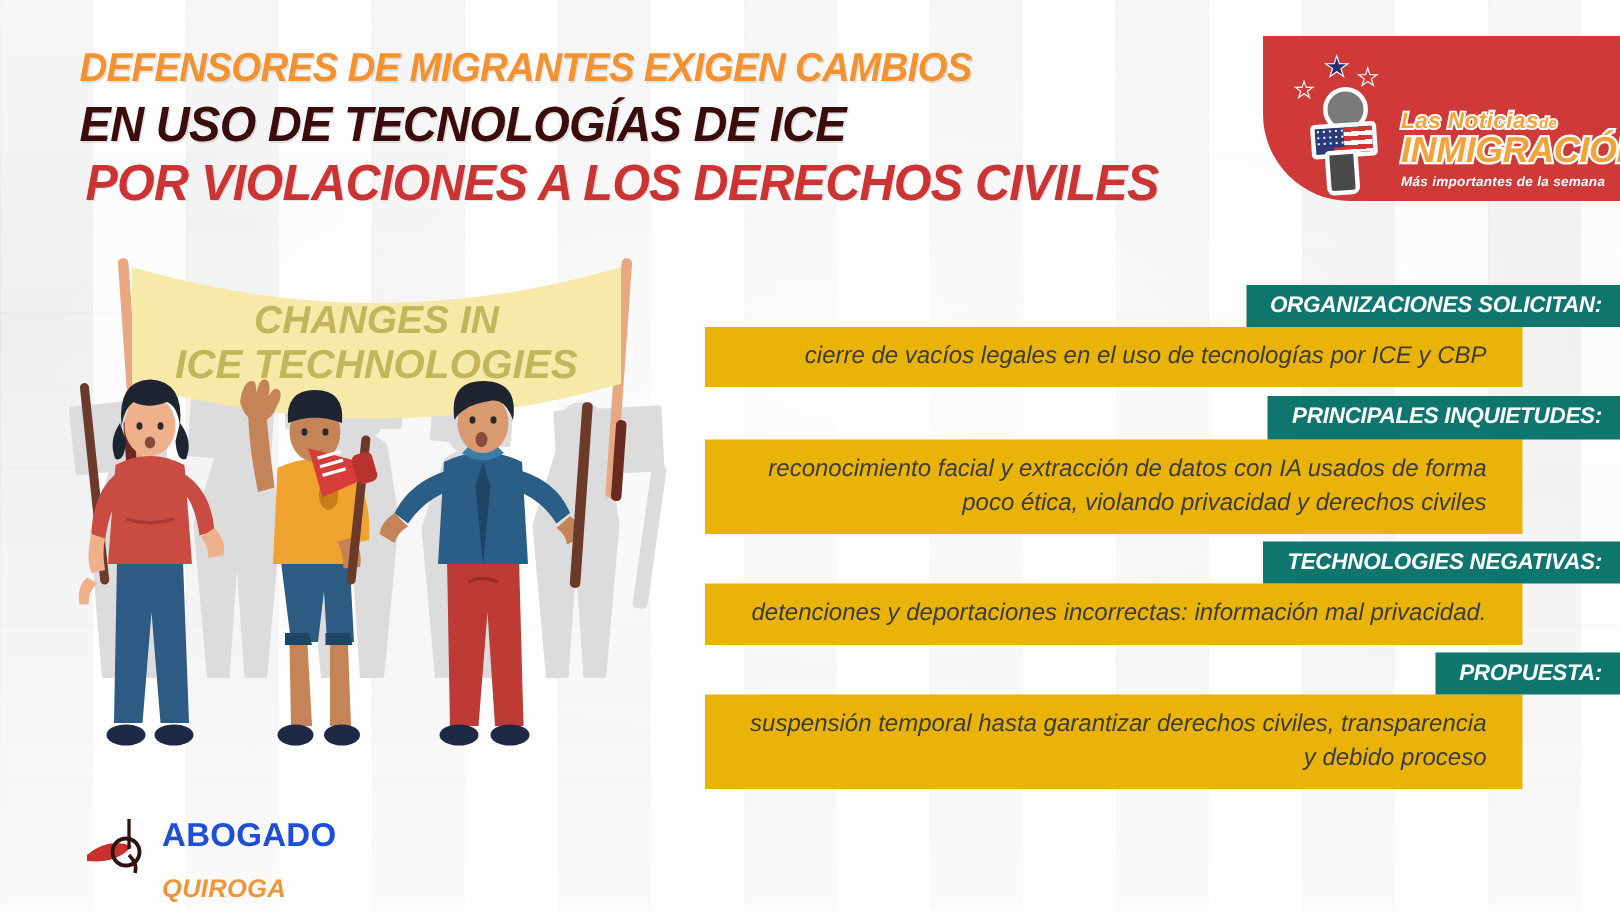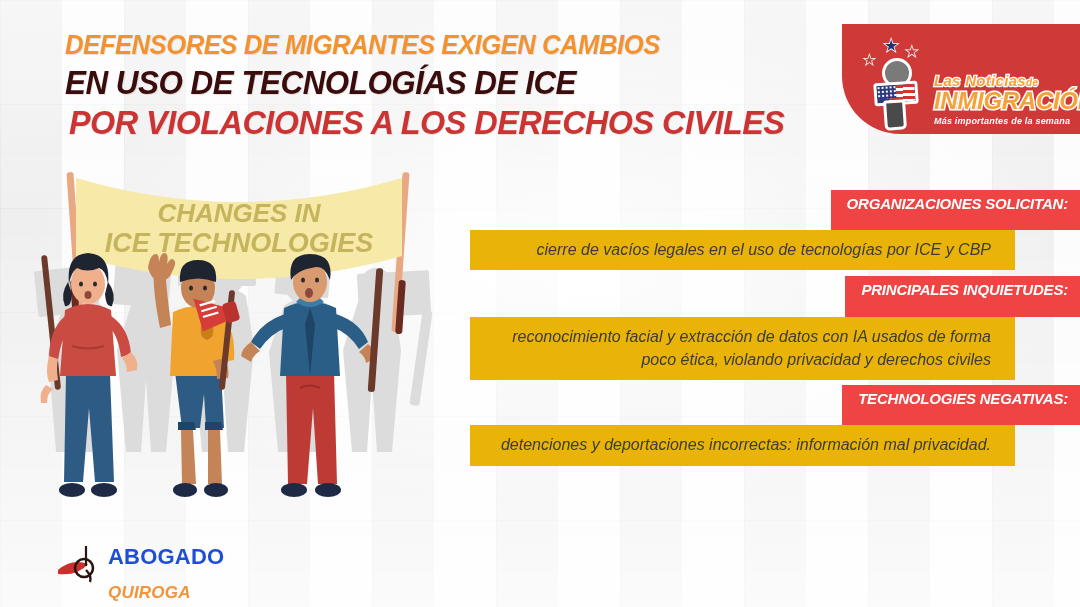--- a/index.html
+++ b/index.html
@@ -39,21 +39,21 @@
     position: absolute;
     inset: 0;
     background:
       radial-gradient(ellipse 70% 60% at 52% 42%, rgba(255,255,255,0.92), rgba(255,255,255,0) 72%),
       linear-gradient(180deg, rgba(255,255,255,0.55), rgba(255,255,255,0.1) 35%, rgba(255,255,255,0.75));
   }
 
   
   .headline {
     position: absolute;
-    left: 65px;
+    left: 53px;
     top: 32px;
     z-index: 6;
   }
   .hl-line {
     font-family: "Liberation Sans", sans-serif;
     font-weight: bold;
     font-style: italic;
     letter-spacing: -0.5px;
     line-height: 1.0;
     white-space: nowrap;
@@ -142,21 +142,21 @@
   }
   .bt-3 {
     font-size: 9px; font-style: italic; font-weight: bold;
     color: #fff; margin-top: 3px; letter-spacing: 0.2px;
     white-space: nowrap;
   }
 
   
   .illustration {
     position: absolute;
-    left: 28px;
+    left: 40px;
     top: 160px;
     width: 430px;
     height: 370px;
     z-index: 4;
     text-align: center;
   }
   .illustration svg { width: 100%; height: 100%; display: block; }
 
   .banner-text-svg {
     font-family: "Liberation Sans", sans-serif;
@@ -172,27 +172,27 @@
     top: 190px;
     width: 610px;
     z-index: 6;
   }
   .section { position: relative; }
 
   .sec-head {
     display: inline-block;
     float: right;
     clear: both;
-    background: #ef4444;
+    background: #0f766e;
     color: #ffffff;
     font-size: 15px;
     font-weight: bold;
     font-style: italic;
     letter-spacing: -0.2px;
-    padding: 5px 12px 18px 16px;
+    padding: 5px 12px 6px 16px;
     line-height: 1.15;
     white-space: nowrap;
   }
   .sec-body {
     clear: both;
     background: #eab308;
     color: #3C3C3C;
     font-size: 16px;
     font-style: italic;
     line-height: 1.45;
@@ -404,20 +404,24 @@
 
     <div class="gap-b"></div>
 
     <div class="section">
       <div class="sec-head">TECHNOLOGIES NEGATIVAS:</div>
       <div class="sec-body">detenciones y deportaciones incorrectas: información mal privacidad.</div>
     </div>
 
     <div class="gap-b"></div>
 
+    <div class="section">
+      <div class="sec-head">PROPUESTA:</div>
+      <div class="sec-body">suspensión temporal hasta garantizar derechos civiles, transparencia y debido proceso</div>
+    </div>
 
   </div>
 
   <div class="footer-logo">
     <div class="logo-mark">
       <svg viewBox="0 0 52 40" xmlns="http://www.w3.org/2000/svg">
         <path d="M2 26 q14 -12 30 -6 q-10 12 -30 10z" fill="#C9302C"></path>
         <path d="M30 2 l0 20" stroke="#2B1410" stroke-width="2.2" fill="none"></path>
         <circle cx="28" cy="24" r="9" fill="none" stroke="#2B1410" stroke-width="2.6"></circle>
         <path d="M30 26 q6 6 4 12" stroke="#2B1410" stroke-width="2.4" fill="none"></path>

